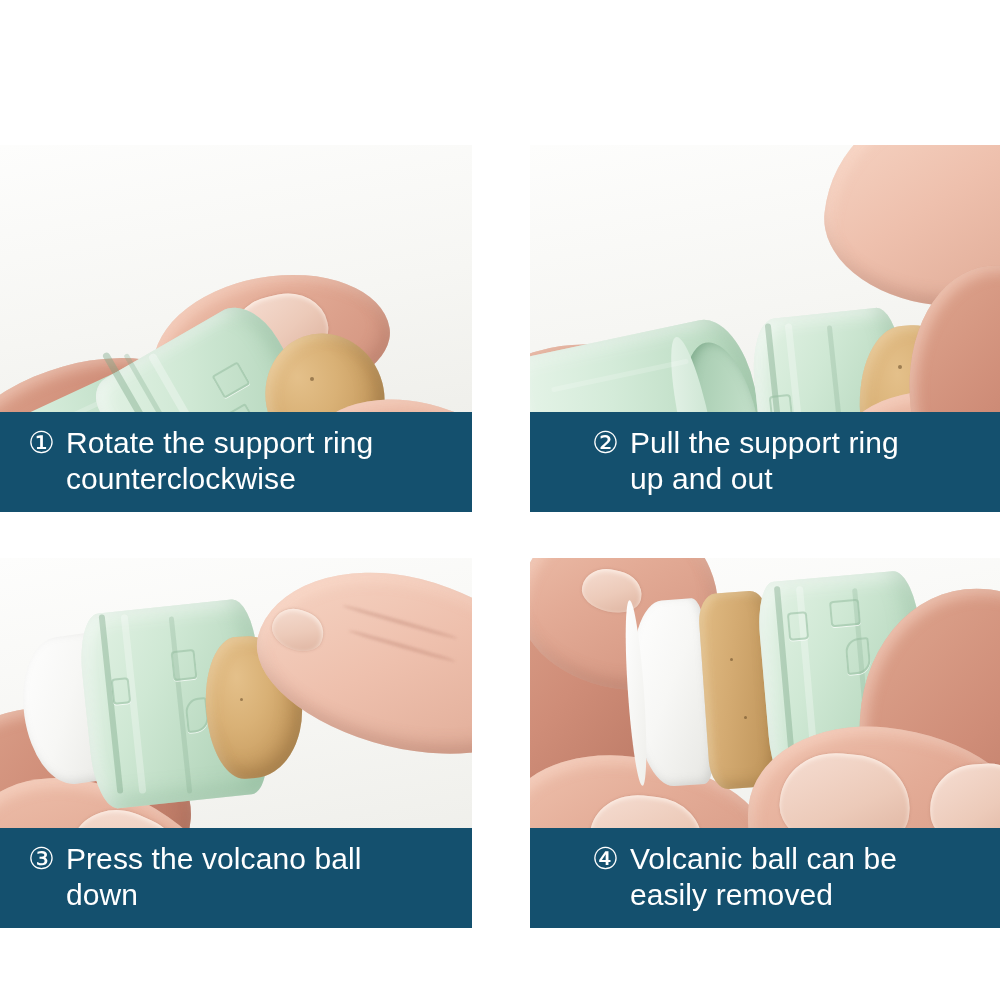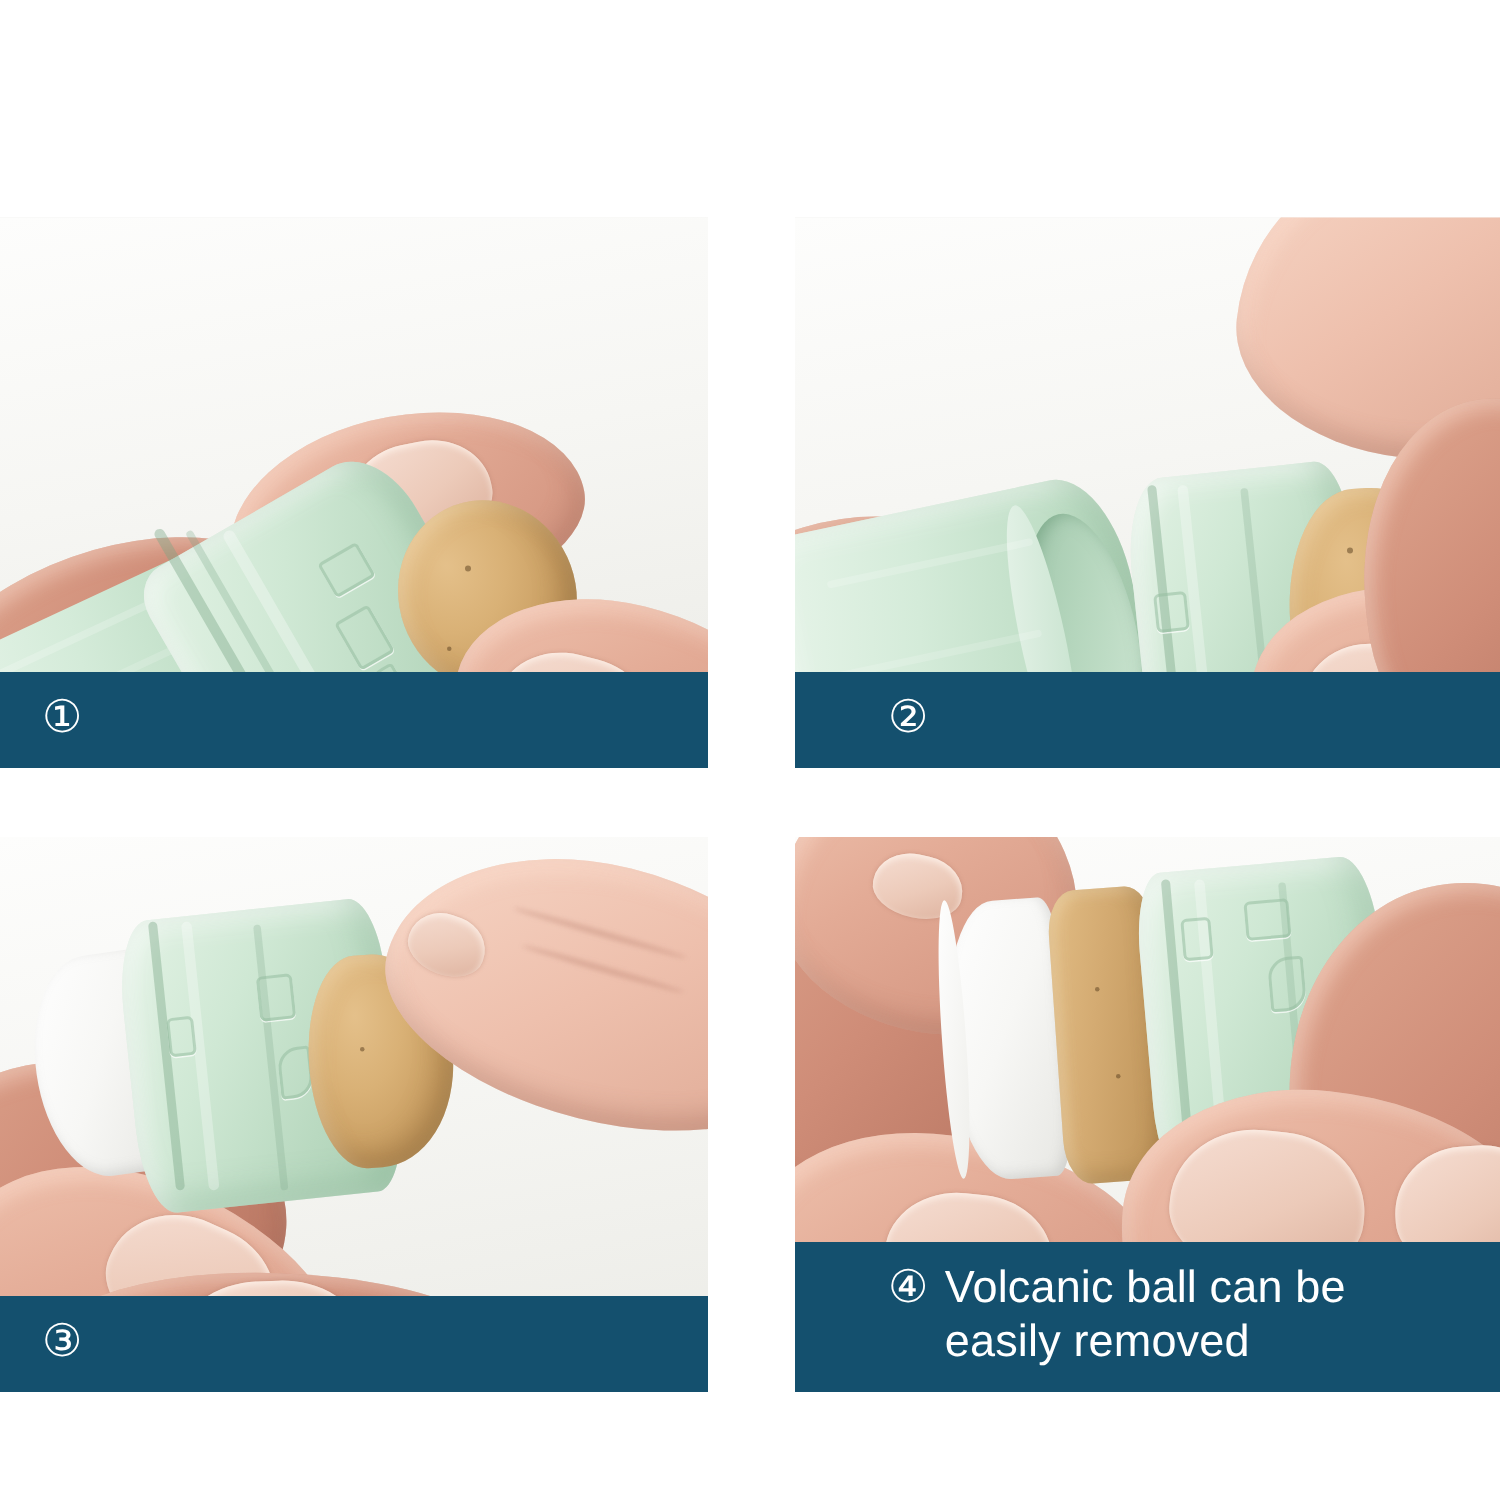--- a/index.html
+++ b/index.html
@@ -218,20 +218,22 @@
         <div class="finger" style="left:300px; top:258px; width:230px; height:160px; transform:rotate(14deg); border-radius:48% 52% 54% 46% / 46% 42% 58% 54%;"></div>
         <div class="nail" style="left:330px; top:292px; width:106px; height:78px; transform:rotate(14deg);"></div>
 
         <div class="finger dark" style="left:20px; top:348px; width:360px; height:120px; transform:rotate(-4deg); border-radius:46% 54% 40% 60% / 70% 66% 34% 30%;"></div>
 
       </div>
 
       <div class="caption">
         <div class="caption-inner">
           <span class="step-num">①</span>
+          <span class="caption-text">Rotate the support ring
+counterclockwise</span>
         </div>
       </div>
     </div>
 
     <div class="panel r1 c2">
       <div class="photo">
         <div class="photo-bg"></div>
 
         <div class="finger dark" style="left:-90px; top:200px; width:270px; height:200px; transform:rotate(-8deg); border-radius:50% 50% 44% 56% / 54% 56% 44% 46%;"></div>
         <div class="nail" style="left:-30px; top:282px; width:88px; height:66px; transform:rotate(-12deg);"></div>
@@ -266,20 +268,22 @@
 
         <div class="finger light" style="left:296px; top:-40px; width:230px; height:200px; transform:rotate(6deg); border-radius:50% 50% 48% 52% / 60% 58% 42% 40%;"></div>
         <div class="finger" style="left:300px; top:250px; width:260px; height:190px; transform:rotate(12deg); border-radius:46% 54% 52% 48% / 44% 40% 60% 56%;"></div>
         <div class="nail" style="left:338px; top:286px; width:108px; height:82px; transform:rotate(14deg);"></div>
         <div class="finger dark" style="left:380px; top:120px; width:190px; height:260px; transform:rotate(-6deg); border-radius:48% 52% 46% 54% / 50% 52% 48% 46%;"></div>
       </div>
 
       <div class="caption">
         <div class="caption-inner">
           <span class="step-num">②</span>
+          <span class="caption-text">Pull the support ring
+up and out</span>
         </div>
       </div>
     </div>
 
     <div class="panel r2 c1">
       <div class="photo">
         <div class="photo-bg"></div>
 
         <div class="finger dark" style="left:-110px; top:150px; width:300px; height:220px; transform:rotate(-12deg); border-radius:50% 50% 46% 54% / 56% 56% 44% 44%;"></div>
         <div class="finger" style="left:-40px; top:230px; width:270px; height:180px; transform:rotate(22deg); border-radius:46% 54% 52% 48% / 48% 44% 56% 52%;"></div>
@@ -308,20 +312,22 @@
         <div class="knuckle-line" style="left:340px; top:62px; width:120px; height:4px; transform:rotate(16deg);"></div>
         <div class="knuckle-line" style="left:346px; top:86px; width:112px; height:4px; transform:rotate(16deg);"></div>
 
         <div class="finger dark" style="left:-20px; top:290px; width:380px; height:140px; transform:rotate(-3deg); border-radius:44% 56% 42% 58% / 66% 62% 38% 34%;"></div>
         <div class="nail" style="left:120px; top:296px; width:120px; height:72px; transform:rotate(-2deg);"></div>
       </div>
 
       <div class="caption">
         <div class="caption-inner">
           <span class="step-num">③</span>
+          <span class="caption-text">Press the volcano ball
+down</span>
         </div>
       </div>
     </div>
 
     <div class="panel r2 c2">
       <div class="photo">
         <div class="photo-bg"></div>
 
         <div class="finger dark" style="left:-70px; top:-10px; width:260px; height:260px; transform:rotate(-10deg); border-radius:50% 50% 48% 52% / 52% 54% 46% 48%;"></div>
         <div class="finger" style="left:-10px; top:-50px; width:200px; height:180px; transform:rotate(10deg); border-radius:50% 50% 46% 54% / 58% 56% 44% 42%;"></div>

